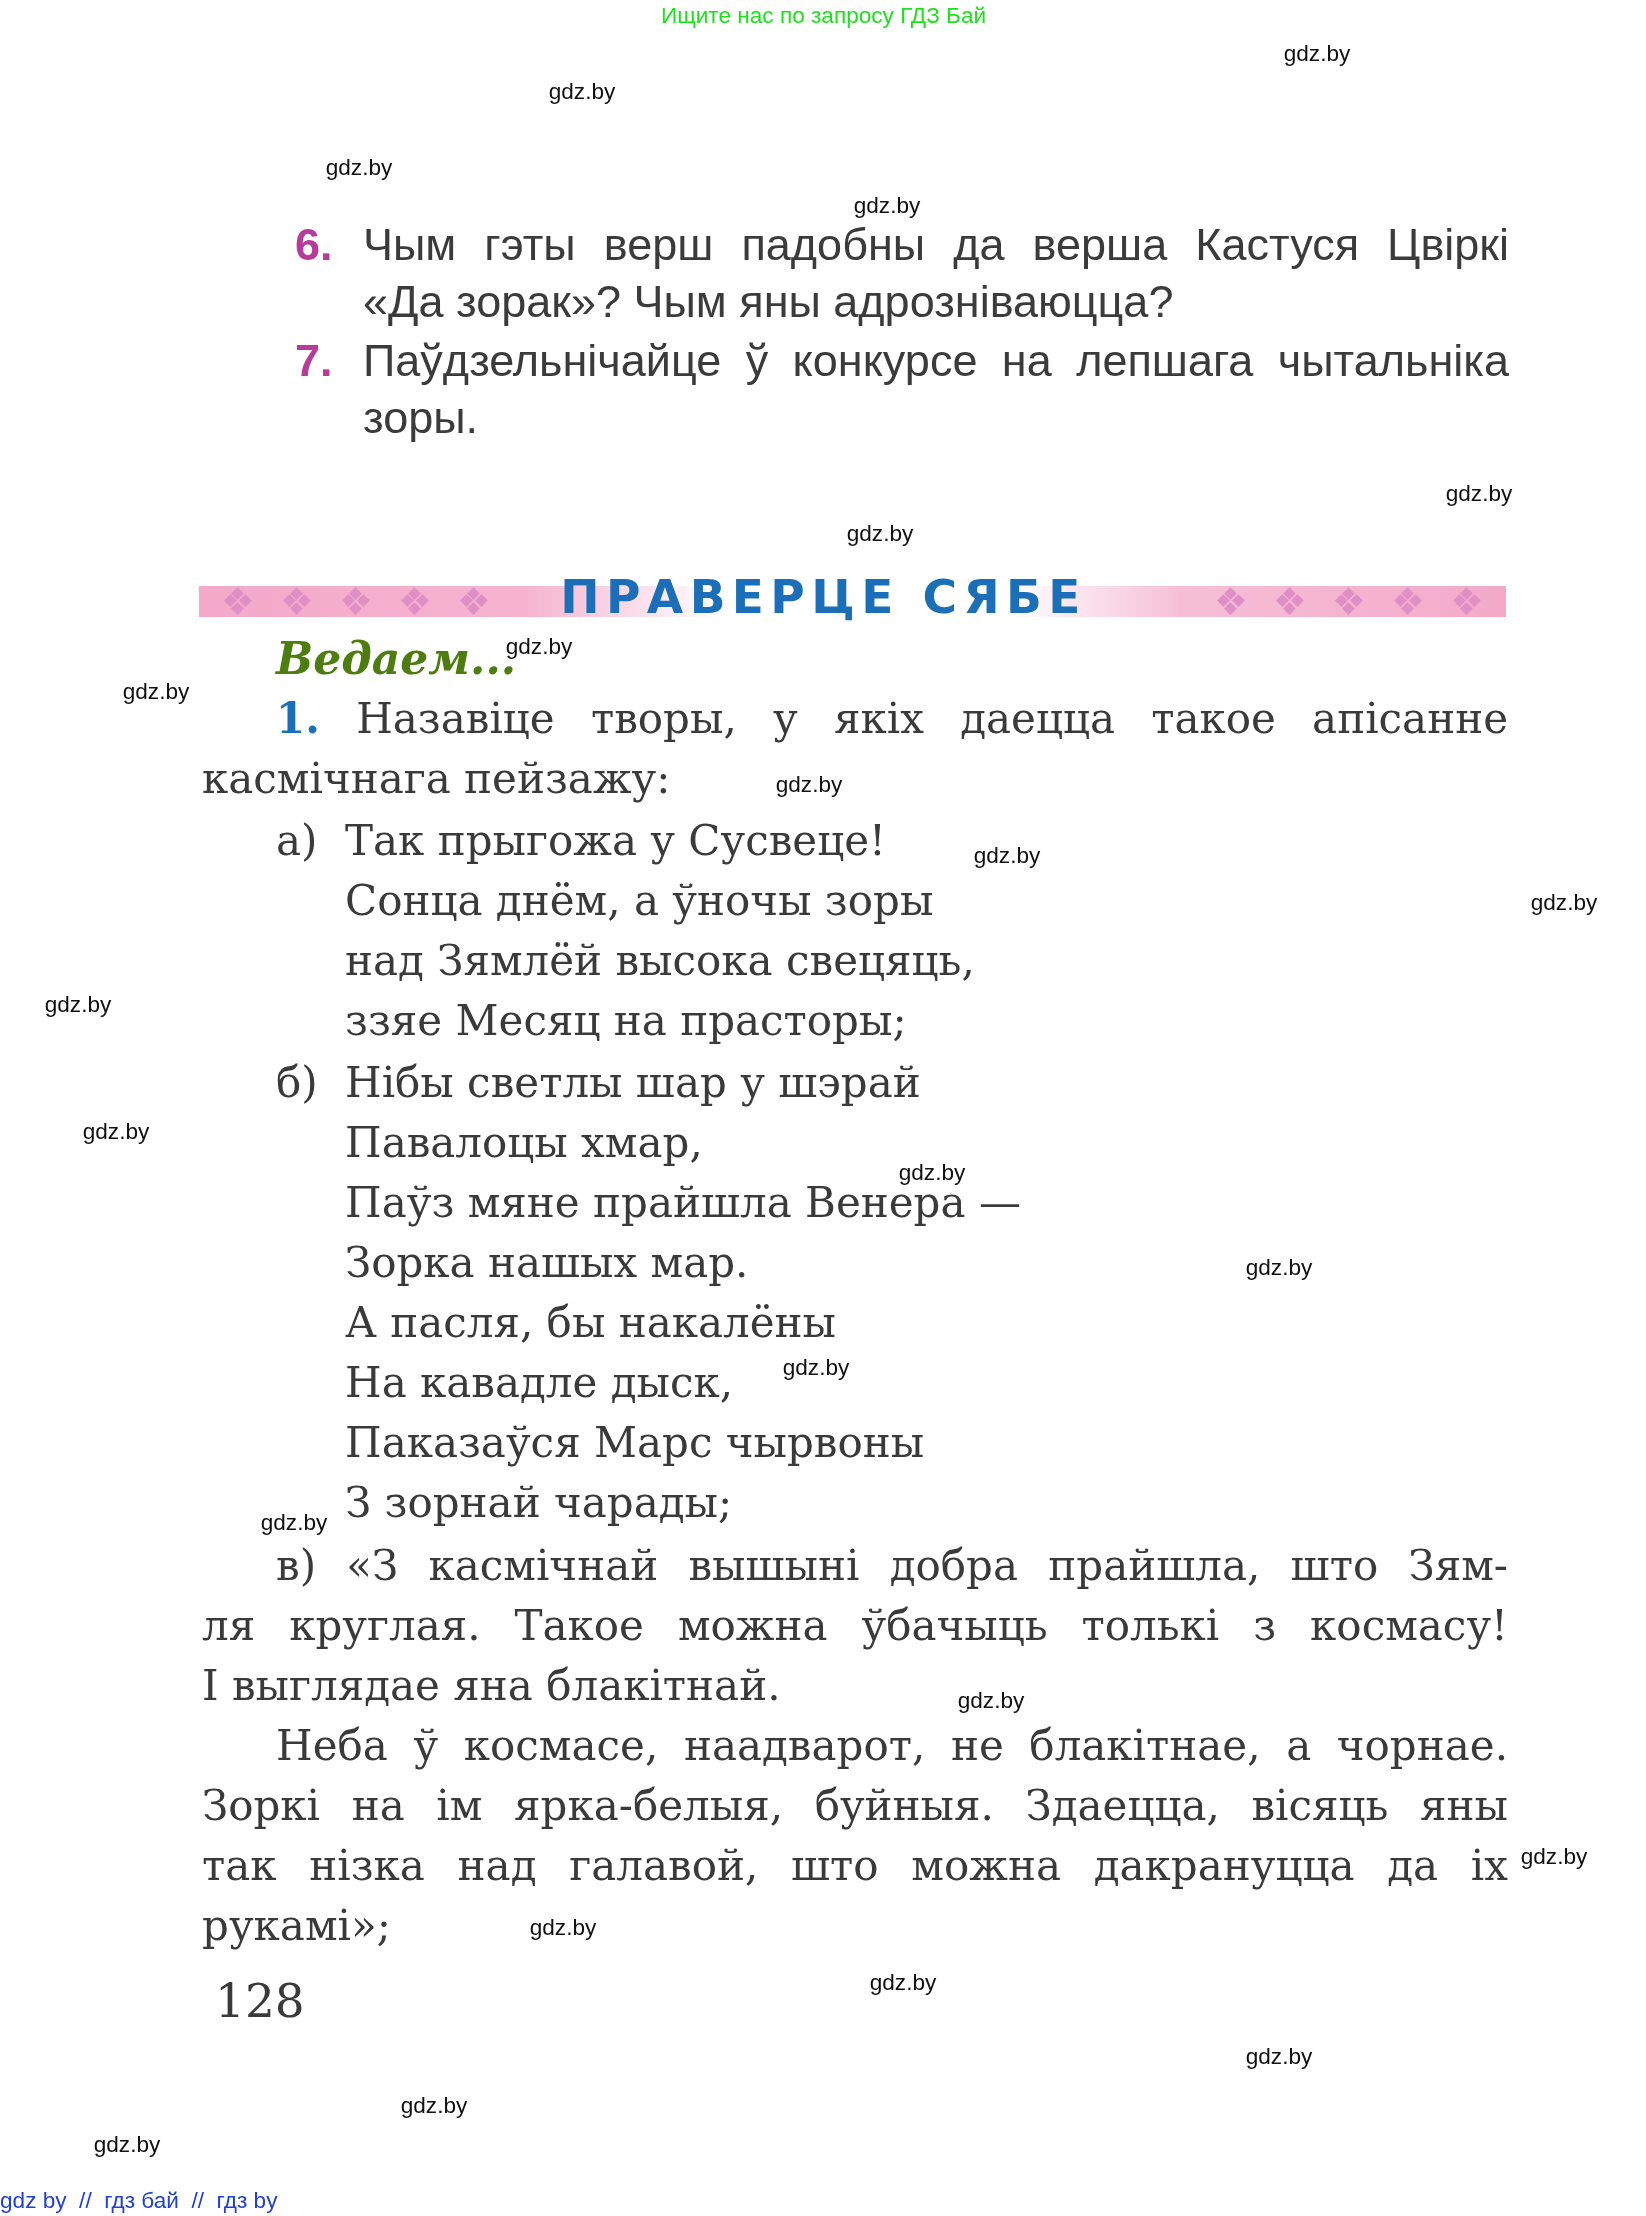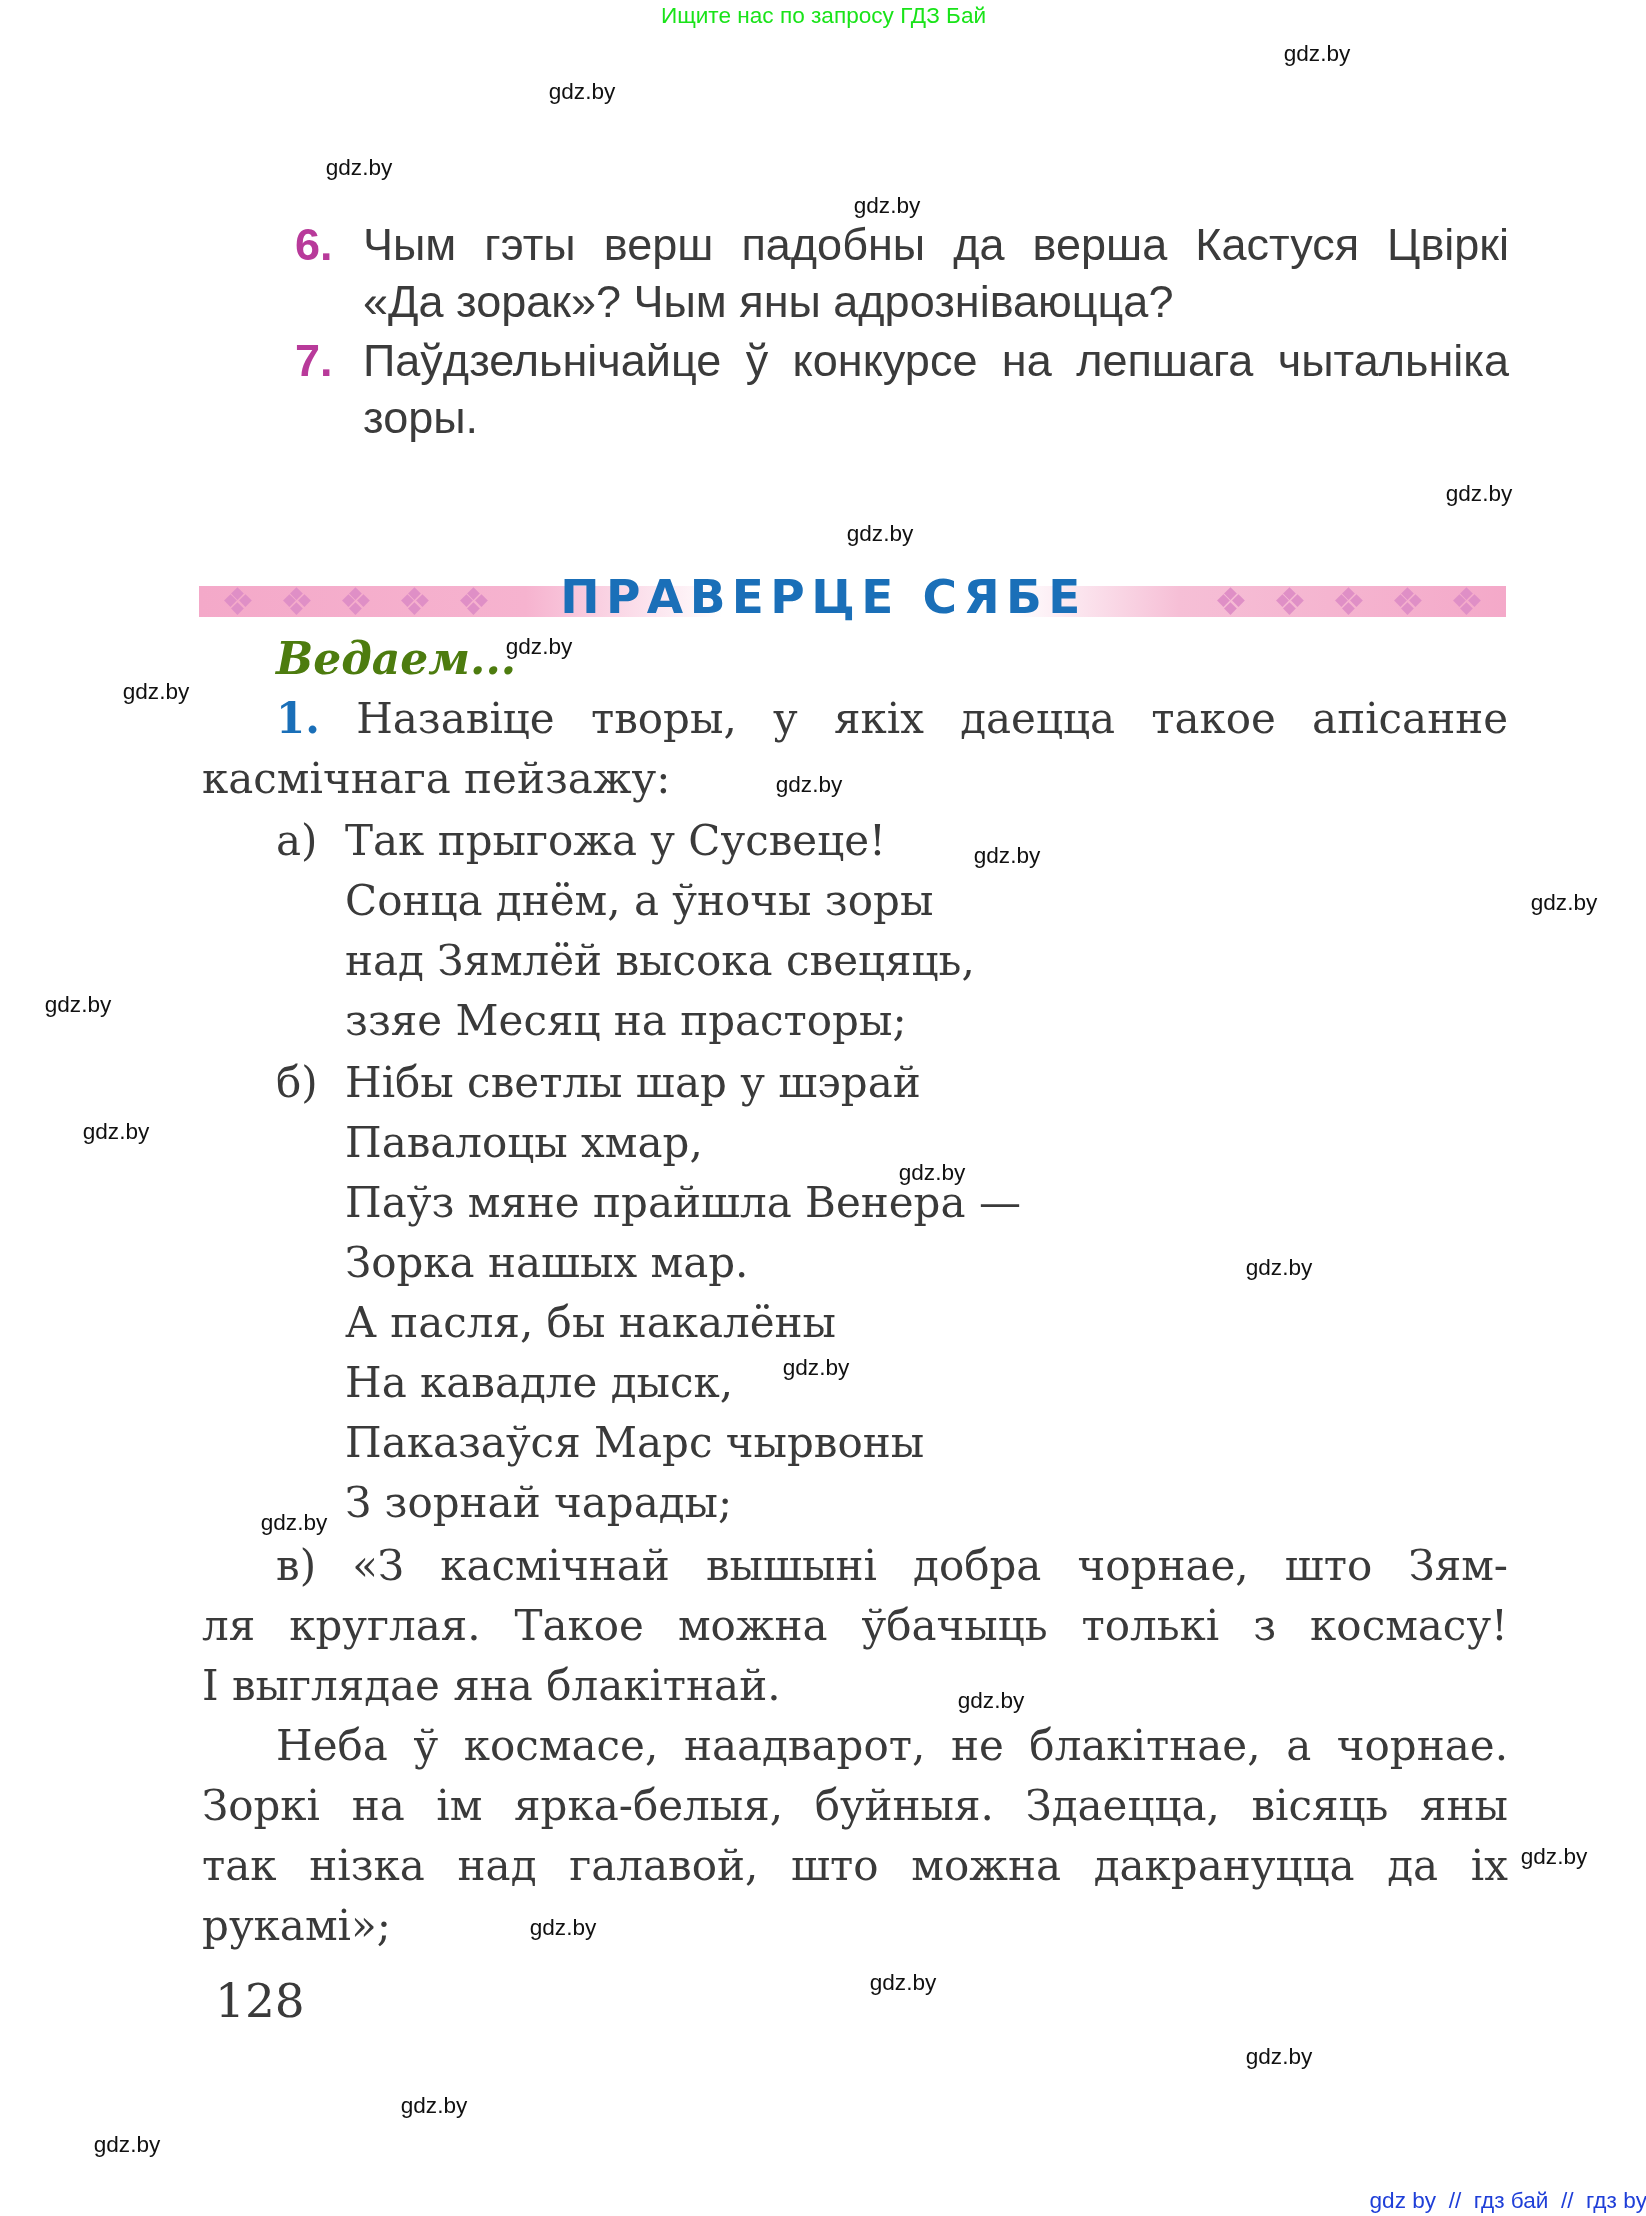--- a/index.html
+++ b/index.html
@@ -18,21 +18,21 @@
   .orn span:nth-child(2){ left:0px; top:7.3px; }
   .orn span:nth-child(3){ left:14.5px; top:7.3px; }
   .orn span:nth-child(4){ left:7.3px; top:14.5px; }
   .band-title { left:0; width:1647px; top:569px; text-align:center; color:#1a6fb8;
     font-family:"DejaVu Sans", sans-serif; font-weight:bold; font-size:47px; letter-spacing:6.4px; }
   .subhead { left:276px; top:633px; color:#4d7c0f; font-family:"DejaVu Serif", serif;
     font-style:italic; font-weight:bold; font-size:44px; }
   .serif { font-family:"DejaVu Serif", serif; font-size:42px; color:#3a3a3a; }
   .num-blue { color:#1a6fb8; font-weight:bold; }
   .pnum { left:215px; top:1973px; font-family:"DejaVu Serif", serif; font-size:47px; color:#3a3a3a; }
-  .footer { left:0; width:1647px; top:2188px; text-align:right; color:#1f3fd8;
+  .footer { left:0; width:1647px; top:2188px; text-align:left; color:#1f3fd8;
     font-family:"Liberation Sans", sans-serif; font-size:22.6px; }
   .just { text-align:justify; text-align-last:justify; }
 </style>
 </head>
 <body>
 
 <div class="abs top-banner">Ищите нас по запросу ГДЗ Бай</div>
 
 <div id="wm-layer">
     <div class="abs wm" style="left: 1317px; top: 54px;">gdz.by</div>
@@ -178,21 +178,21 @@
       <div>На кавадле дыск,</div>
       <div>Паказаўся Марс чырвоны</div>
       <div>З зорнай чарады;</div>
     </div>
   </div>
 </div>
 
 <div class="abs serif" style="left:202px; top:1536px; width:1306px; line-height:60px;">
   <div class="just" style="padding-left:74px;">
     <span>в)</span>
-    <span>«З касмічнай вышыні добра чорнае, што Зям-</span>
+    <span>«З касмічнай вышыні добра прайшла, што Зям-</span>
   </div>
   <div class="just">ля круглая. Такое можна ўбачыць толькі з космасу!</div>
   <div>І выглядае яна блакітнай.</div>
   <div class="just" style="padding-left:74px;">Неба ў космасе, наадварот, не блакітнае, а чорнае.</div>
   <div class="just">Зоркі на ім ярка-белыя, буйныя. Здаецца, вісяць яны</div>
   <div class="just">так нізка над галавой, што можна дакрануцца да іх</div>
   <div>рукамі»;</div>
 </div>
 
 <div class="abs pnum">128</div>

